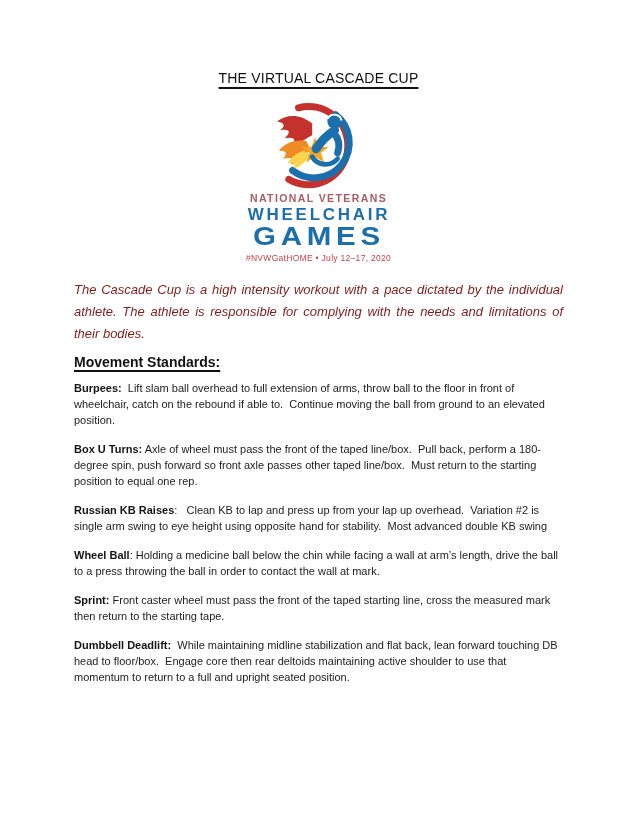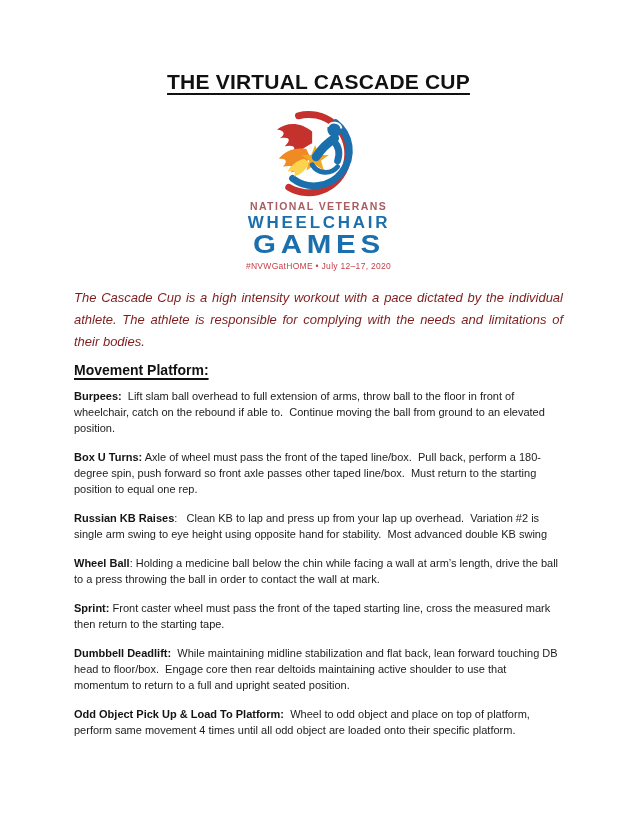--- a/index.html
+++ b/index.html
@@ -8,22 +8,22 @@
     width: 637px; height: 825px;
     font-family: "Liberation Sans", "DejaVu Sans", sans-serif;
     color: #1c1c1c;
     overflow: hidden;
   }
   .page { padding: 70px 74px 0 74px; width: 637px; height: 825px; }
 
   
   h1.doc-title {
     text-align: center;
-    font-size: 21px;
-    font-weight: bold;
+    font-size: 14px;
+    font-weight: normal;
     letter-spacing: 0.2px;
     color: #111;
   }
   .u-title {
     text-decoration: underline;
     text-decoration-thickness: 2px;
     text-underline-offset: 4px;
   }
 
   
@@ -136,31 +136,30 @@
       <path d="M 58 58 A 16 16 0 0 0 84 60" fill="none" stroke="#1b6fad" stroke-width="5" stroke-linecap="round"></path>
     </svg>
     <div class="logo-line1">NATIONAL VETERANS</div>
     <div class="logo-line2">WHEELCHAIR</div>
     <div class="logo-line3">GAMES</div>
     <div class="logo-tagline">#NVWGatHOME • July 12–17, 2020</div>
   </div>
 
   <p class="intro">The Cascade Cup is a high intensity workout with a pace dictated by the individual athlete.  The athlete is responsible for complying with the needs and limitations of their bodies.</p>
 
-  <h2 class="section-heading"><span class="u-heading">Movement Platform:</span></h2>
+  <h2 class="section-heading"><span class="u-heading">Movement Standards:</span></h2>
 
   <div class="movements" id="movements">
     <p class="movement"><strong class="label">Burpees:</strong><span class="desc">  Lift slam ball overhead to full extension of arms, throw ball to the floor in front of wheelchair, catch on the rebound if able to.  Continue moving the ball from ground to an elevated position.</span></p>
 
     <p class="movement"><strong class="label">Box U Turns:</strong><span class="desc"> Axle of wheel must pass the front of the taped line/box.  Pull back, perform a 180-degree spin, push forward so front axle passes other taped line/box.  Must return to the starting position to equal one rep.</span></p>
 
     <p class="movement"><strong class="label">Russian KB Raises</strong><span class="desc">:   Clean KB to lap and press up from your lap up overhead.  Variation #2 is single arm swing to eye height using opposite hand for stability.  Most advanced double KB swing</span></p>
 
     <p class="movement"><strong class="label">Wheel Ball</strong><span class="desc">: Holding a medicine ball below the chin while facing a wall at arm’s length, drive the ball to a press throwing the ball in order to contact the wall at mark.</span></p>
 
     <p class="movement"><strong class="label">Sprint:</strong><span class="desc"> Front caster wheel must pass the front of the taped starting line, cross the measured mark then return to the starting tape.</span></p>
 
     <p class="movement"><strong class="label">Dumbbell Deadlift:</strong><span class="desc">  While maintaining midline stabilization and flat back, lean forward touching DB head to floor/box.  Engage core then rear deltoids maintaining active shoulder to use that momentum to return to a full and upright seated position.</span></p>
 
-    <p class="movement"><strong class="label">Odd Object Pick Up &amp; Load To Platform:</strong><span class="desc">  Wheel to odd object and place on top of platform, perform same movement 4 times until all odd object are loaded onto their specific platform.</span></p>
   </div>
 
 </div>
 
 </body></html>

